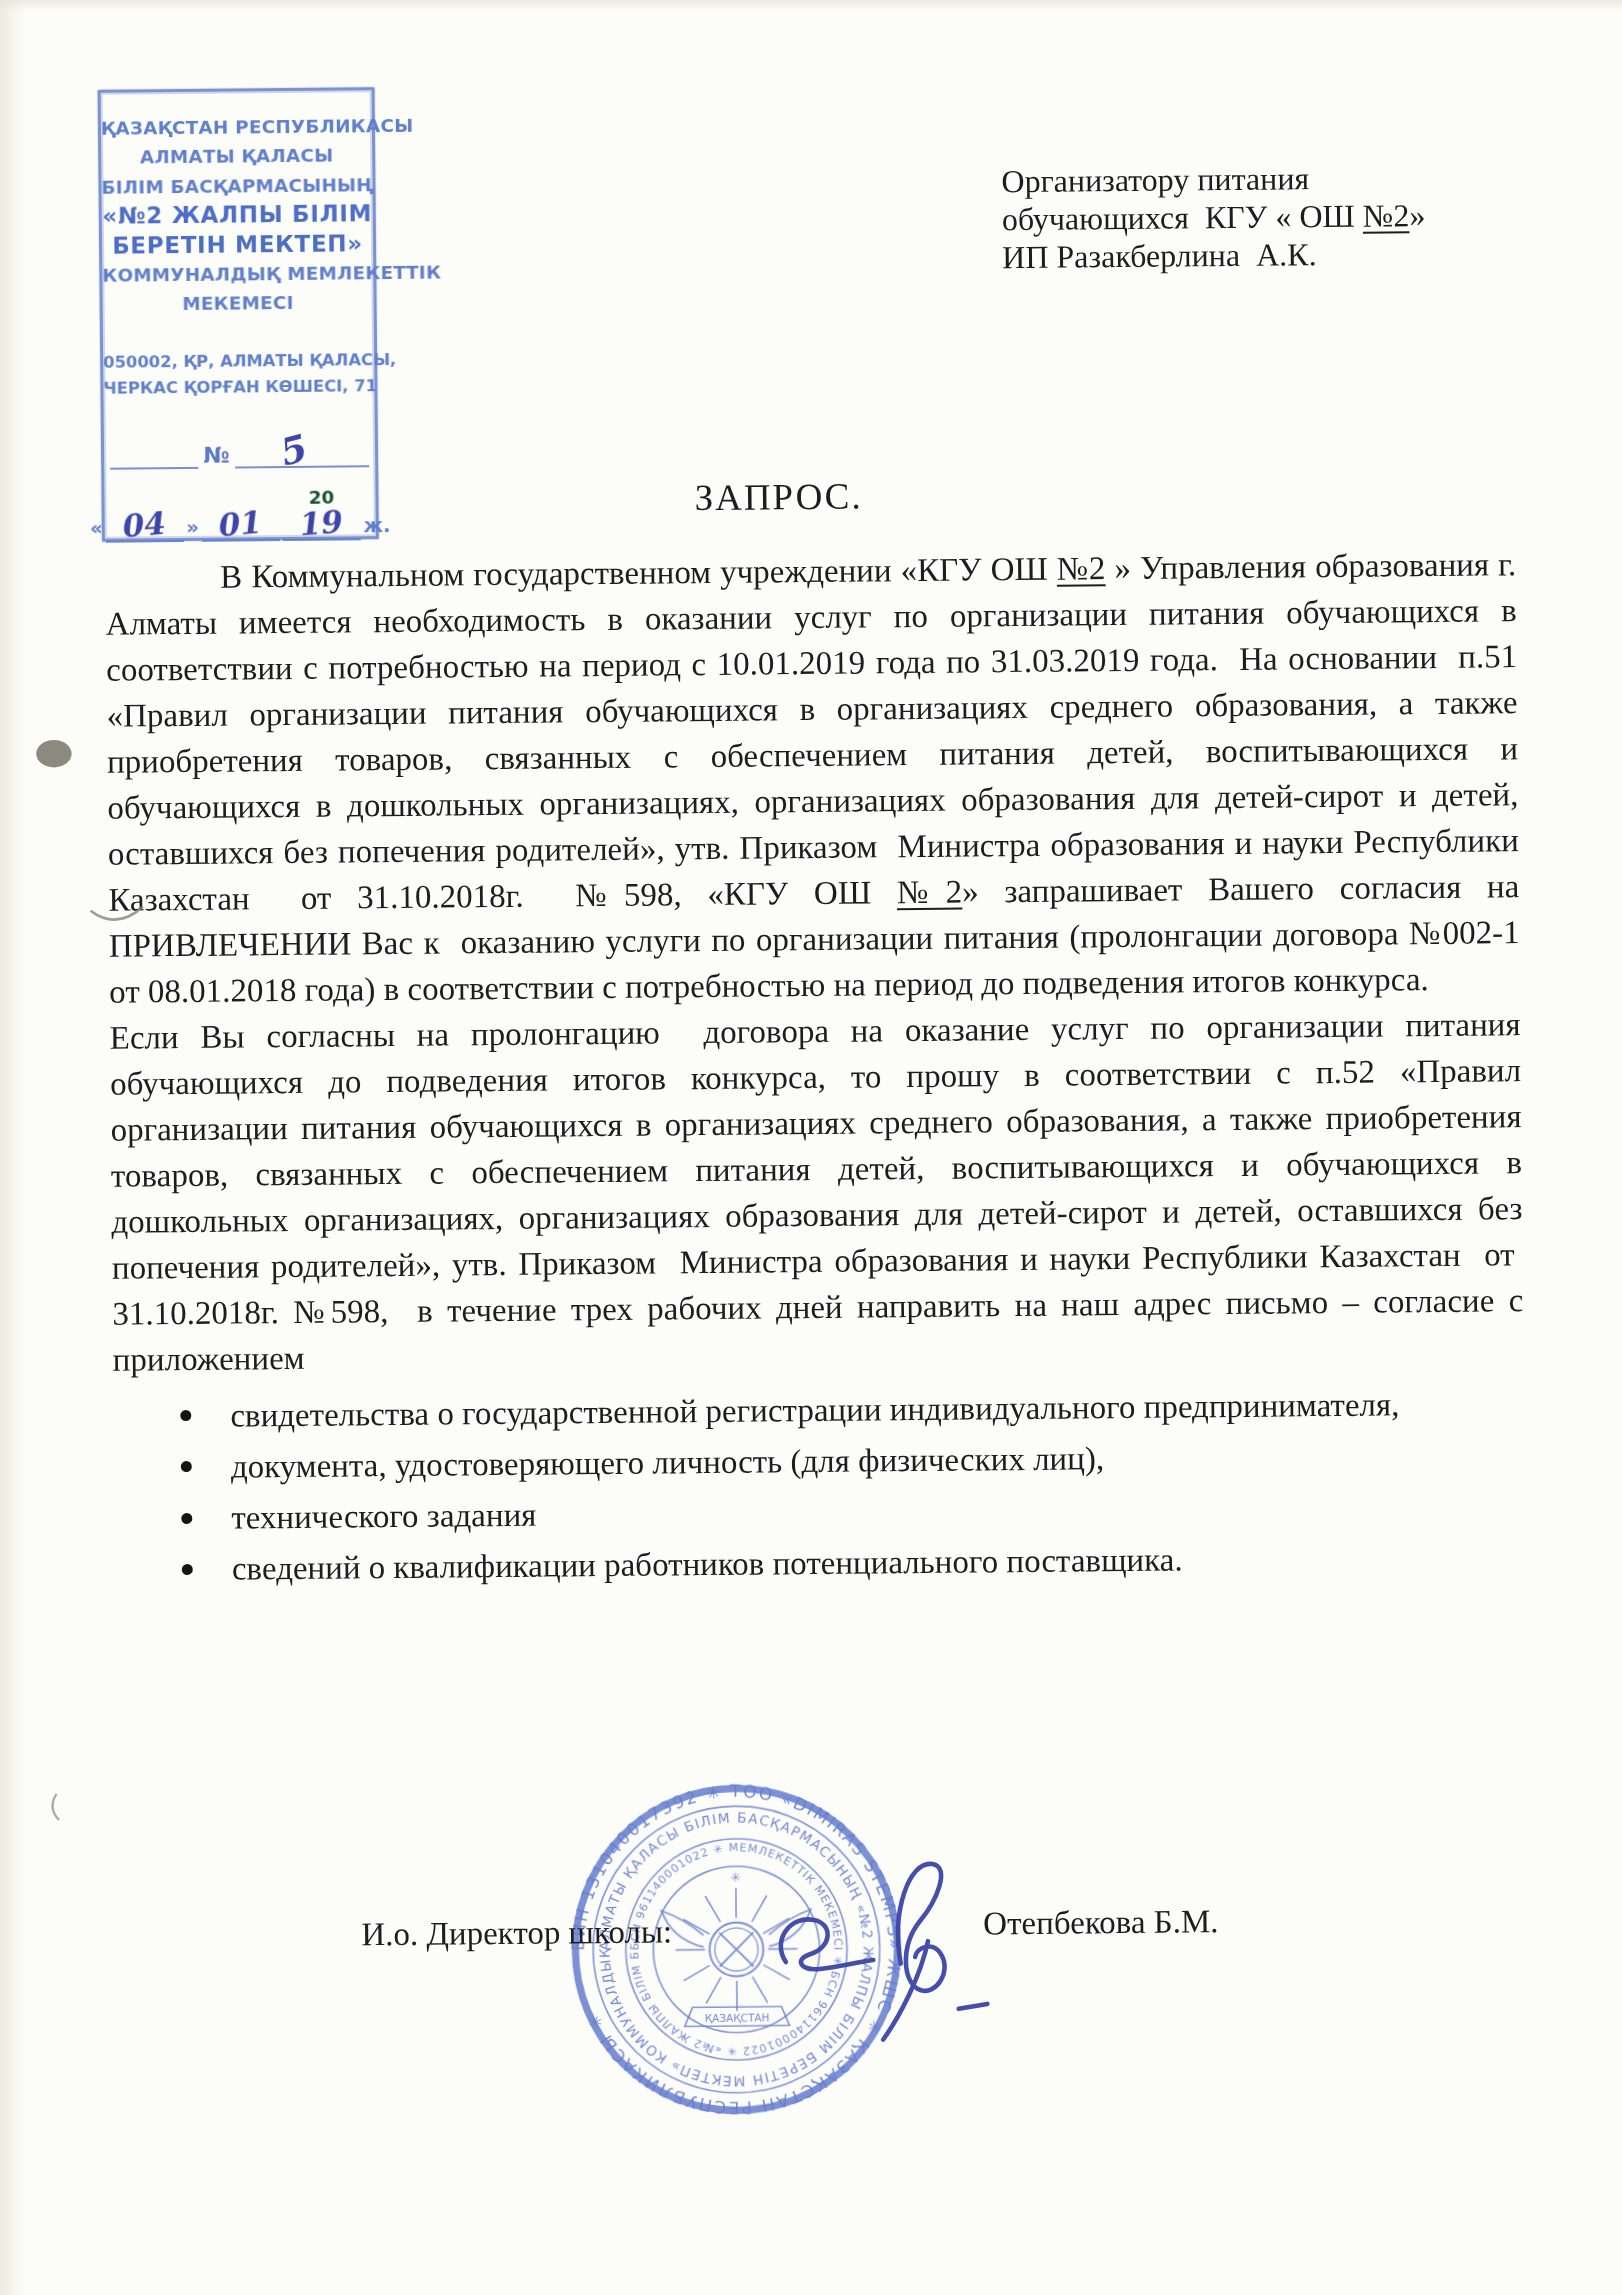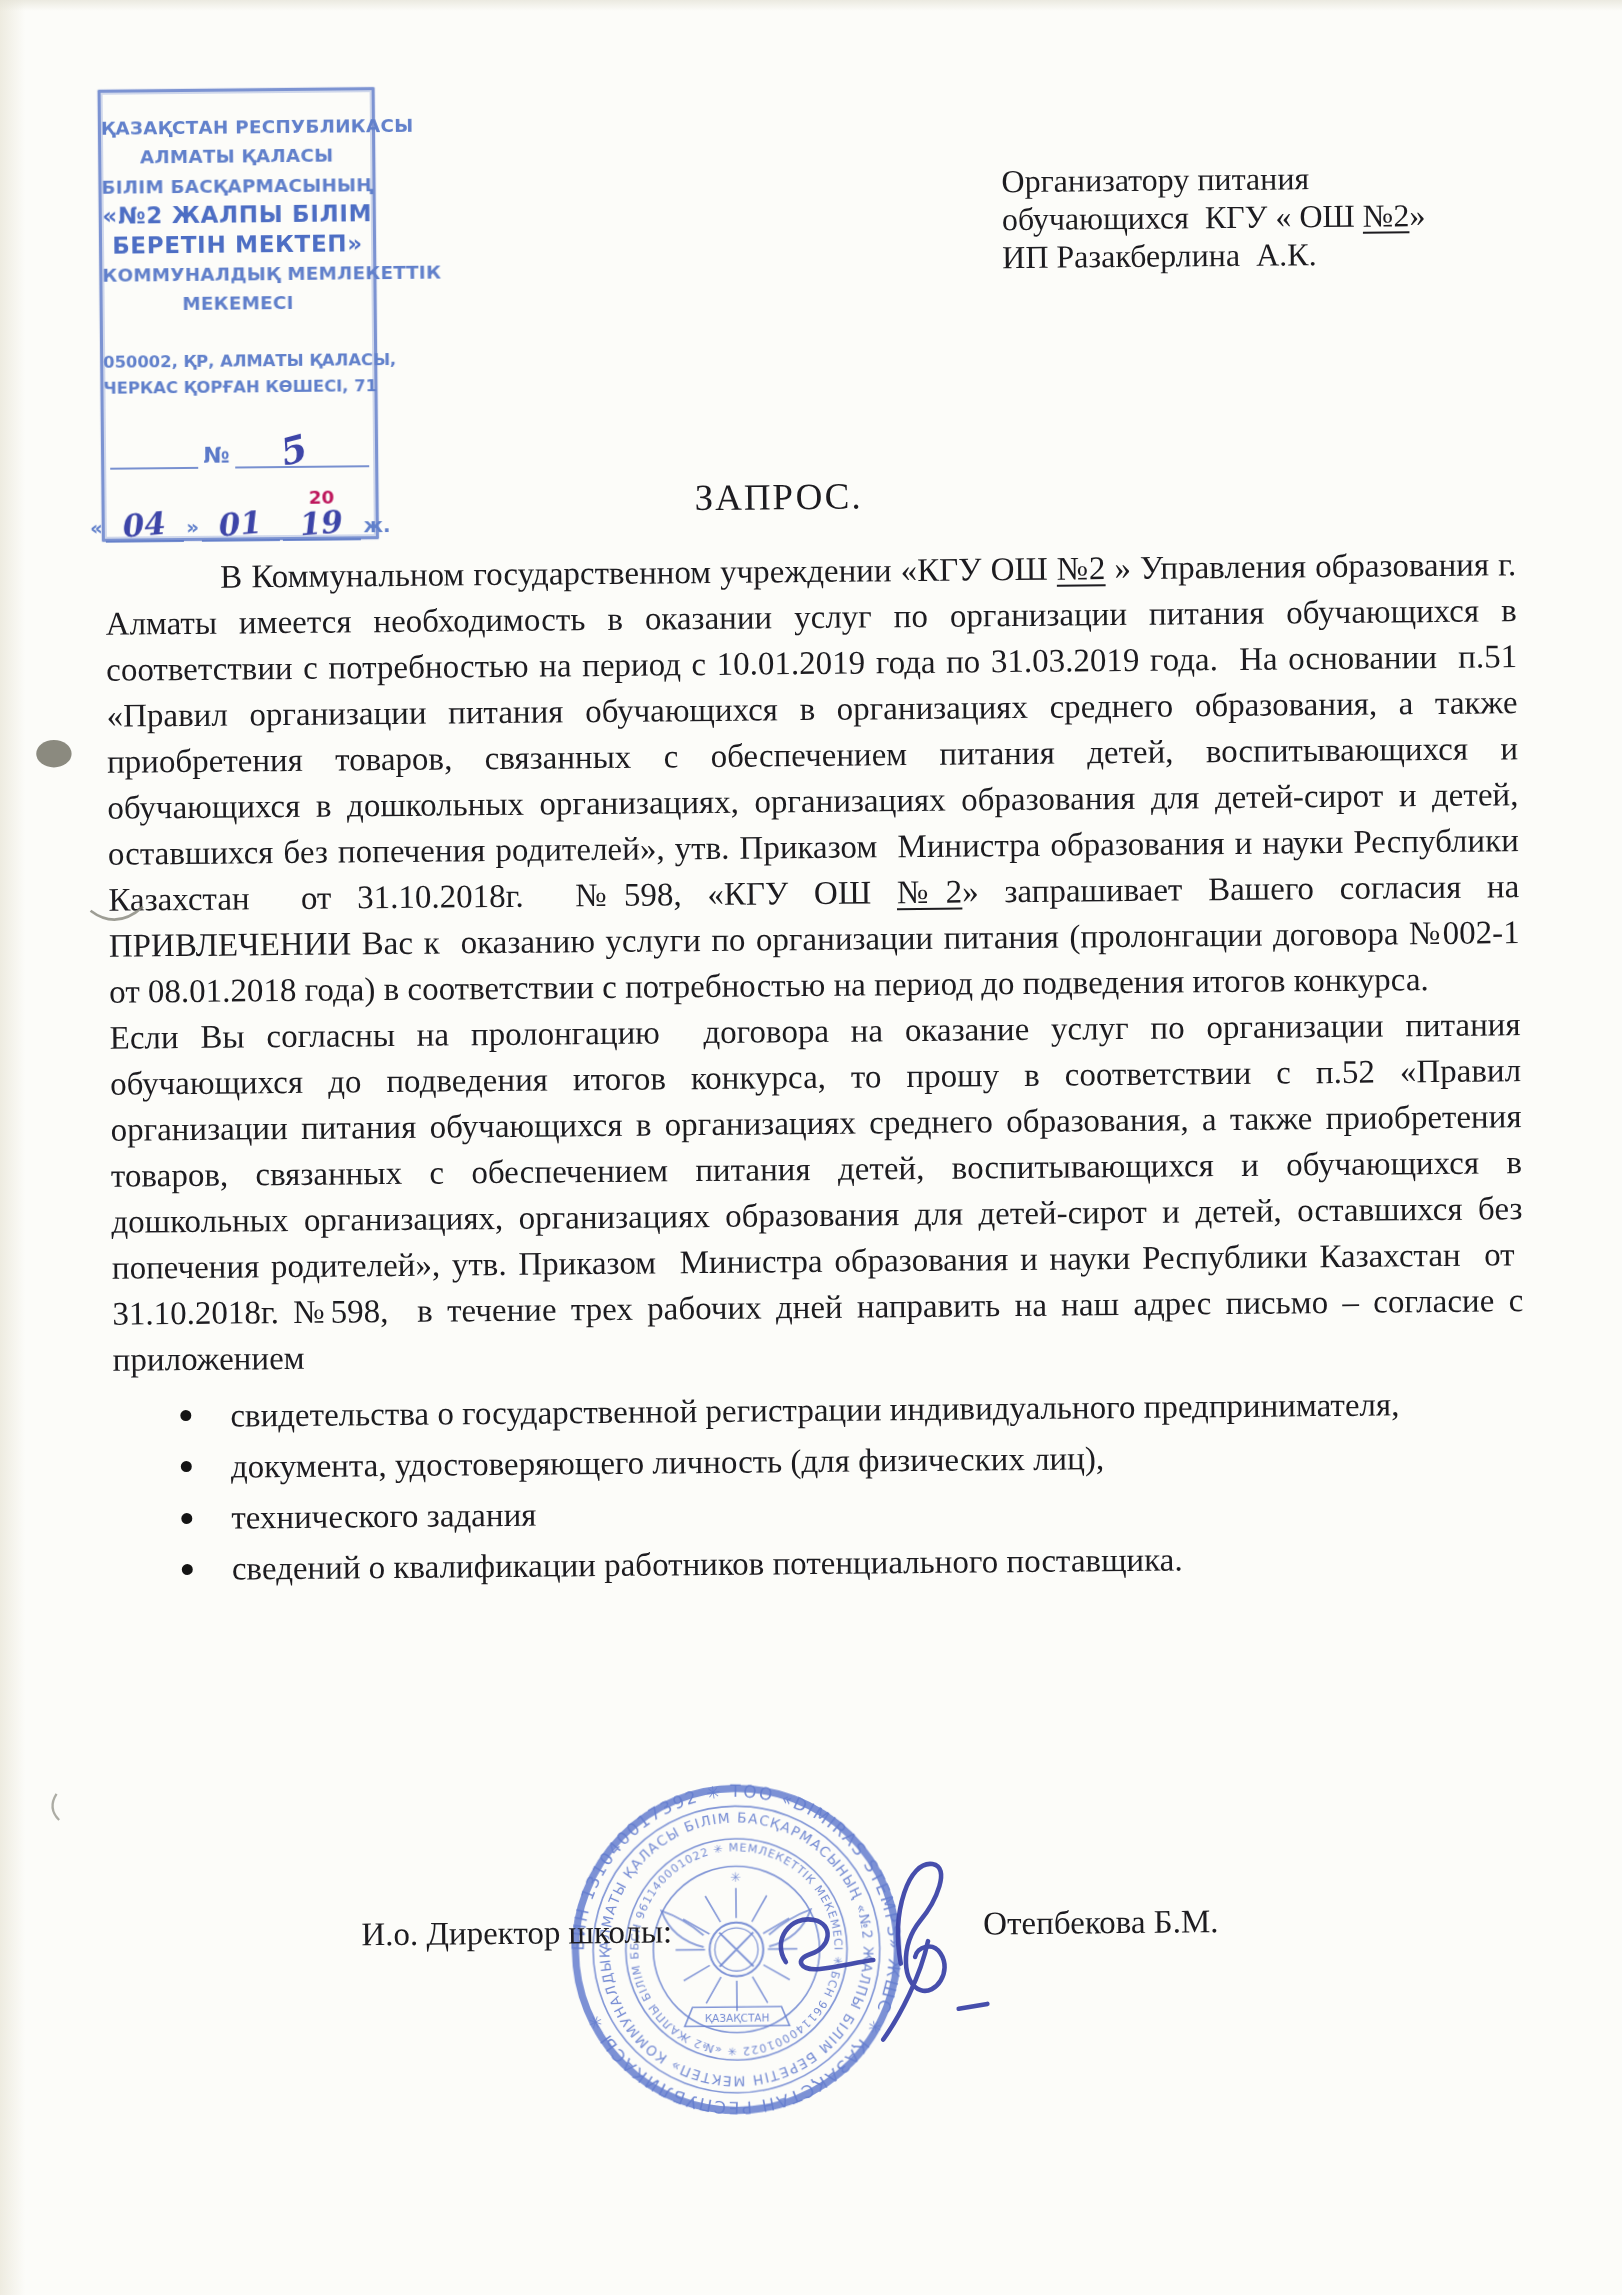--- a/index.html
+++ b/index.html
@@ -26,21 +26,21 @@
   .st-numline{display:flex;align-items:flex-end;justify-content:center;gap:5.2px;margin-top:31px;height:37px;}
   .nl-blank{border-bottom:2px solid rgba(88,118,198,.8);width:88px;height:30px;position:relative;}
   .nl-blank.wide{width:134px;}
   .st-no{font-weight:bold;font-size:22px;line-height:26px;}
   .hw{font-family:"DejaVu Serif", serif;font-style:italic;font-weight:bold;color:#3d45a8;filter:none;}
   .hw.num5{position:absolute;left:46px;bottom:-6.5px;font-size:37px;transform:rotate(-14deg);display:inline-block;}
   .st-dateline{display:flex;align-items:flex-end;justify-content:center;gap:2.6px;margin-top:19.6px;}
   .d-q{font-weight:bold;font-size:19.6px;line-height:29px;color:#6180cb;}
   .d-seg{border-bottom:2px solid rgba(88,118,198,.8);padding:0 9.2px;min-width:60px;text-align:center;}
   .d-seg .hw{font-size:31px;line-height:31px;display:inline-block;transform:rotate(-4deg);}
-  .d-cent{font-weight:bold;font-size:18.3px;color:#be185d;font-family:"DejaVu Sans", sans-serif;}
+  .d-cent{font-weight:bold;font-size:18.3px;color:#14532d;font-family:"DejaVu Sans", sans-serif;}
 
   
   .recipient{position:absolute;left:1009px;top:164px;font-size:32px;line-height:38px;width:497px;}
 
   
   .doc-title{position:absolute;left:699px;top:475px;font-size:37px;letter-spacing:2px;}
 
   
   .body-block{position:absolute;left:109px;top:548px;width:1411px;font-size:33px;line-height:46px;
         text-align:justify;}

